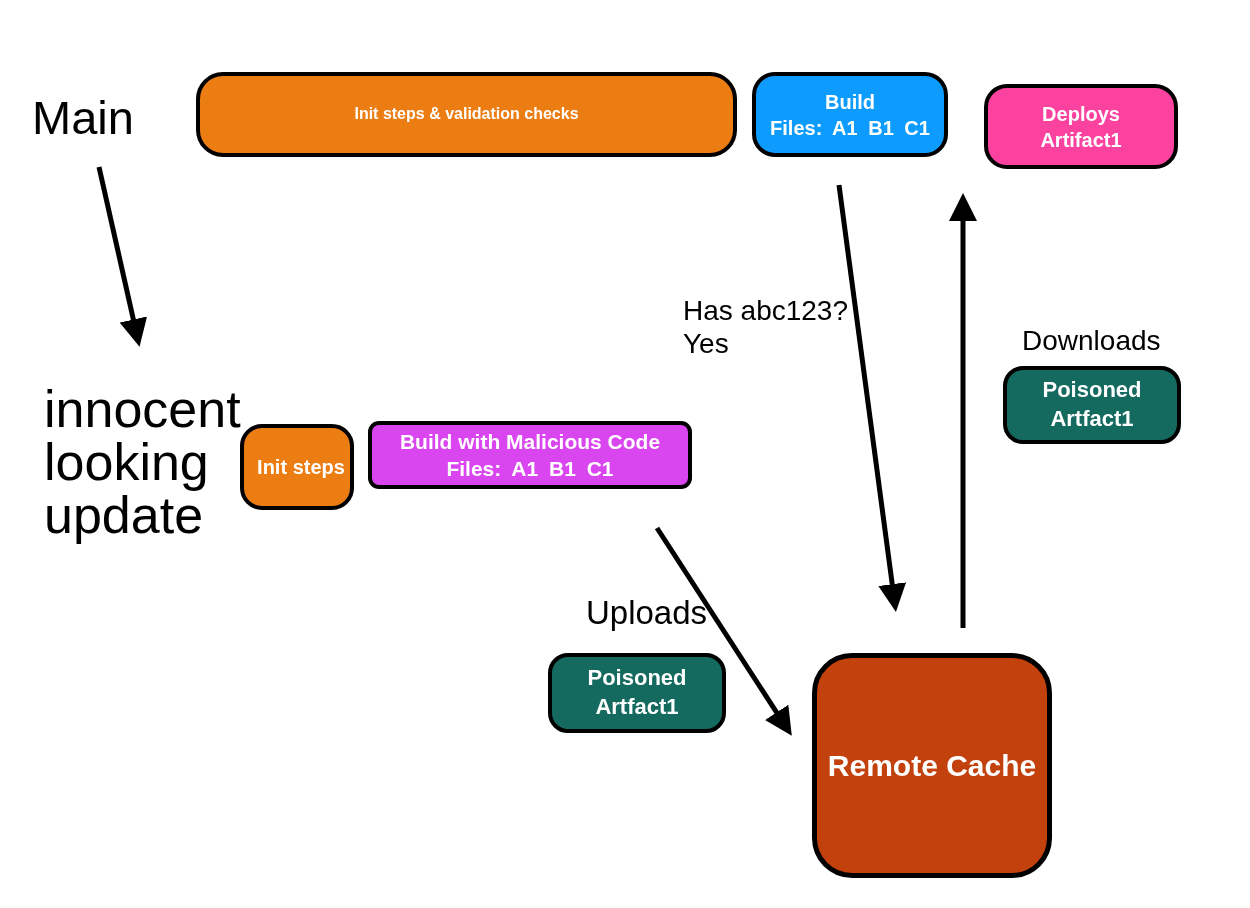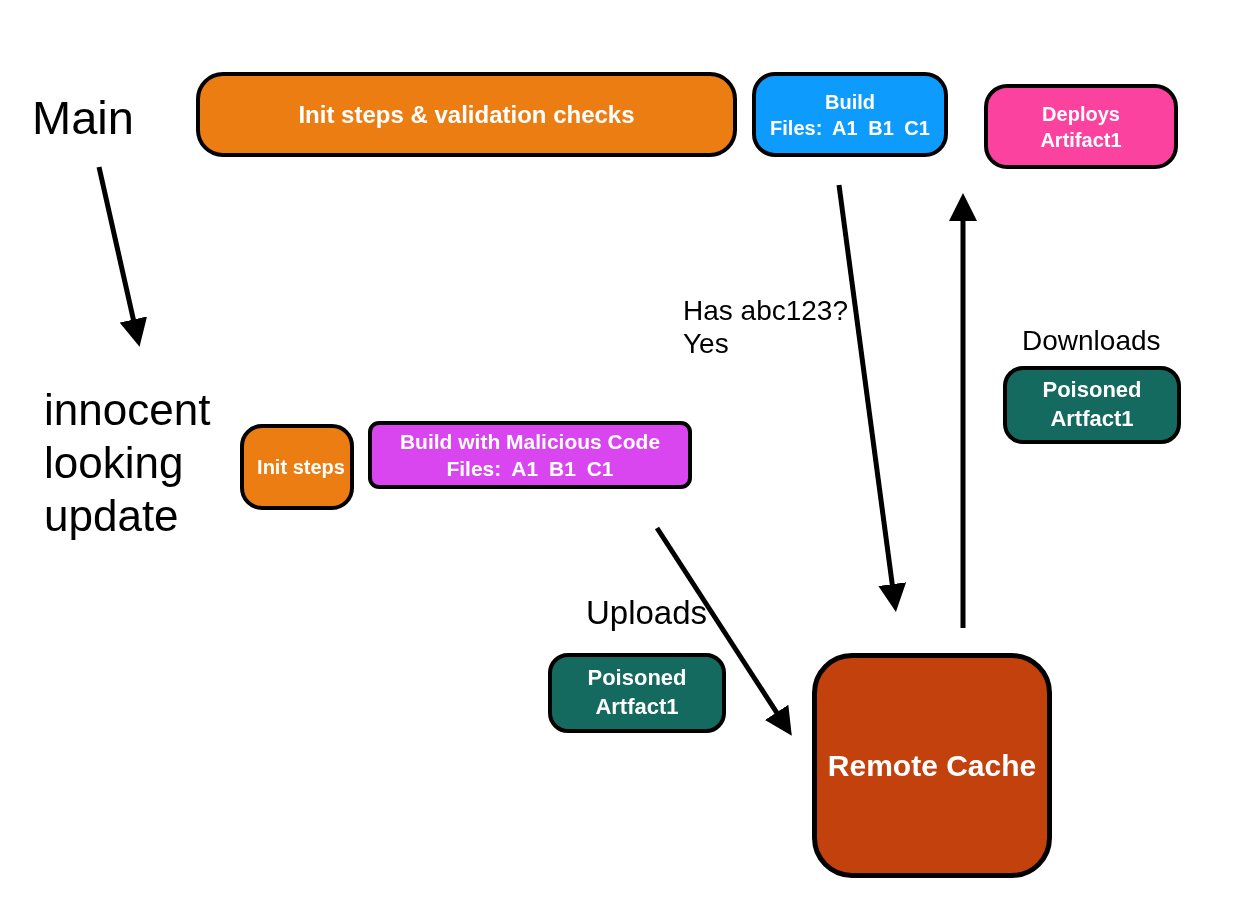--- a/index.html
+++ b/index.html
@@ -18,35 +18,35 @@
     color: #ffffff;
     font-weight: bold;
     display: flex;
     flex-direction: column;
     align-items: center;
     justify-content: center;
     text-align: center;
     line-height: 1.3;
   }
   .node .l2 { word-spacing: 5px; }
-  .n-init-validation { left: 196px; top: 72px;  width: 541px; height: 85px; border-radius: 27px; background: #EC7D13; font-size: 24px; align-items: center; }
+  .n-init-validation { left: 196px; top: 72px;  width: 541px; height: 85px; border-radius: 27px; background: #EC7D13; font-size: 16px; align-items: center; }
   .n-build-top       { left: 752px; top: 72px;  width: 196px; height: 85px; border-radius: 23px; background: #0D9CFE; font-size: 20px; }
   .n-deploys         { left: 984px; top: 84px;  width: 194px; height: 85px; border-radius: 23px; background: #FC429F; font-size: 20px; }
   .n-init-steps      { left: 240px; top: 424px; width: 114px; height: 86px; border-radius: 22px; background: #EC7D13; font-size: 20px; padding-left: 8px; }
   .n-build-malicious { left: 368px; top: 421px; width: 324px; height: 68px; border-radius: 11px; background: #d946ef; font-size: 21px; }
   .n-poisoned-dl     { left: 1003px; top: 366px; width: 178px; height: 78px; border-radius: 20px; background: #156A60; font-size: 22px; }
   .n-poisoned-ul     { left: 548px;  top: 653px; width: 178px; height: 80px; border-radius: 20px; background: #156A60; font-size: 22px; }
   .n-remote-cache    { left: 812px;  top: 653px; width: 240px; height: 225px; border-radius: 40px; background: #c2410c; font-size: 30px; border-width: 5px; }
   .freetext {
     position: absolute;
     color: #000000;
     white-space: nowrap;
   }
   .t-main     { left: 32px;  top: 90px;  font-size: 47px; }
-  .t-innocent { left: 44px;  top: 383px; font-size: 44px; line-height: 53px; }
+  .t-innocent { left: 44px;  top: 383px; font-size: 52px; line-height: 53px; }
   .t-has      { left: 683px; top: 294px; font-size: 28px; line-height: 33px; }
   .t-downloads{ left: 1022px; top: 325px; font-size: 28px; }
   .t-uploads  { left: 586px;  top: 594px; font-size: 33px; }
   .arrows {
     position: absolute;
     left: 0; top: 0;
     width: 1250px; height: 908px;
     pointer-events: none;
   }
 </style>

